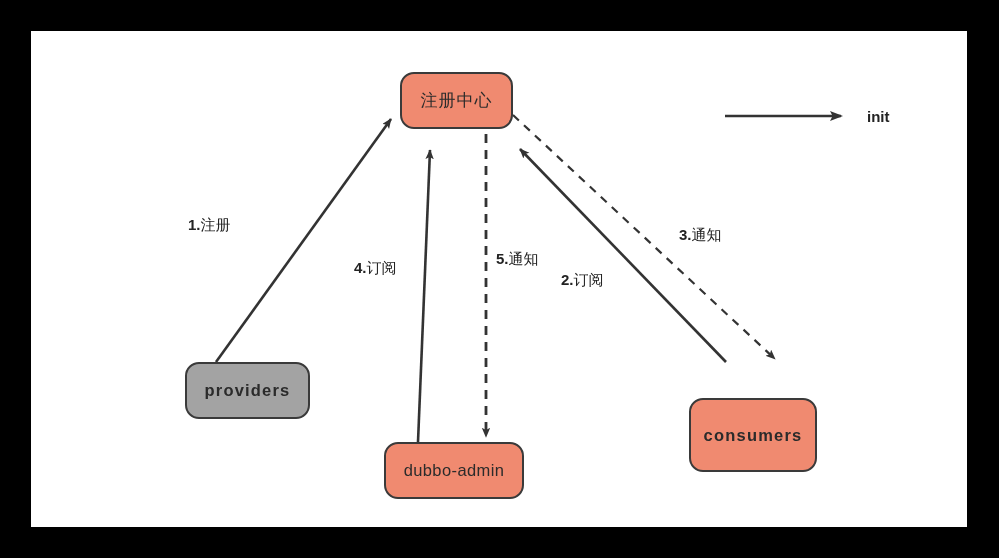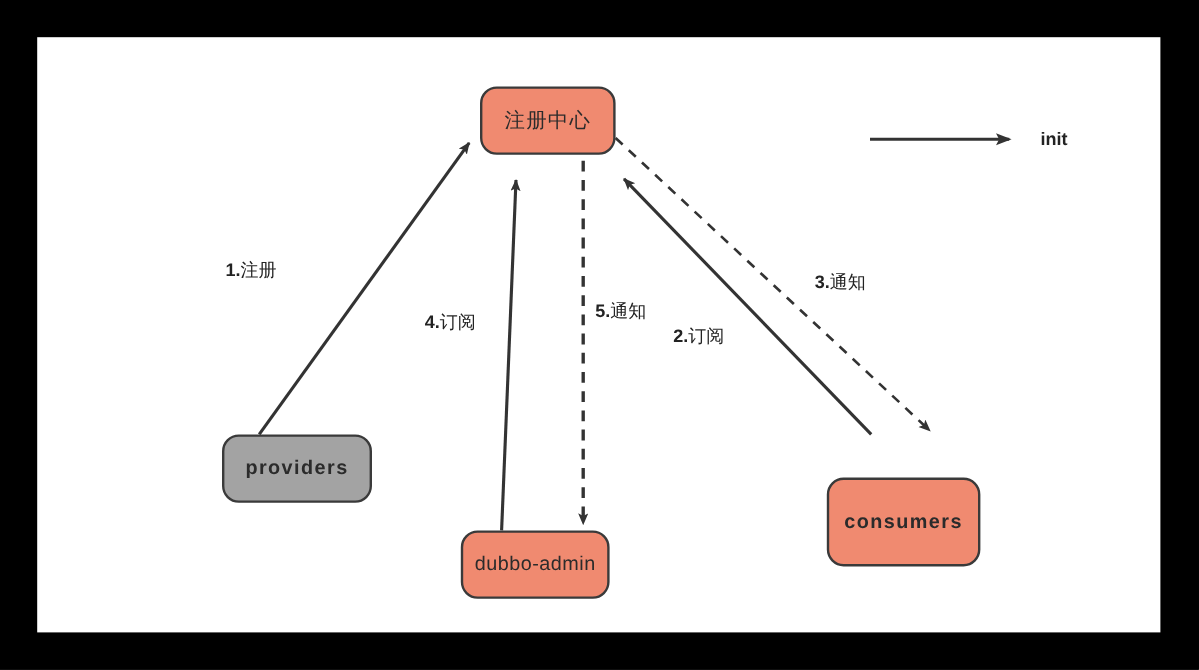--- a/index.html
+++ b/index.html
@@ -65,21 +65,21 @@
     letter-spacing: 1.2px;
   }
   .node-plain .node-label {
     font-size: 16.5px;
     font-weight: 400;
     letter-spacing: 0.4px;
   }
   #node-registry  { left: 369px; top: 41px;  width: 113px; height: 57px; }
   #node-providers { left: 110px; top: 331px; width: 125px; height: 57px; }
   #node-consumers { left: 658px; top: 331px; width: 128px; height: 74px; margin-top: 36px; }
-  #node-dubbo-admin { left: 353px; top: 411px; width: 124px; height: 57px; }
+  #node-dubbo-admin { left: 353px; top: 411px; width: 140px; height: 57px; }
 
   .edge-label {
     position: absolute;
     white-space: nowrap;
     color: #232323;
     font-size: 15px;
     user-select: none;
   }
   .edge-label .num {
     font-weight: bold;

